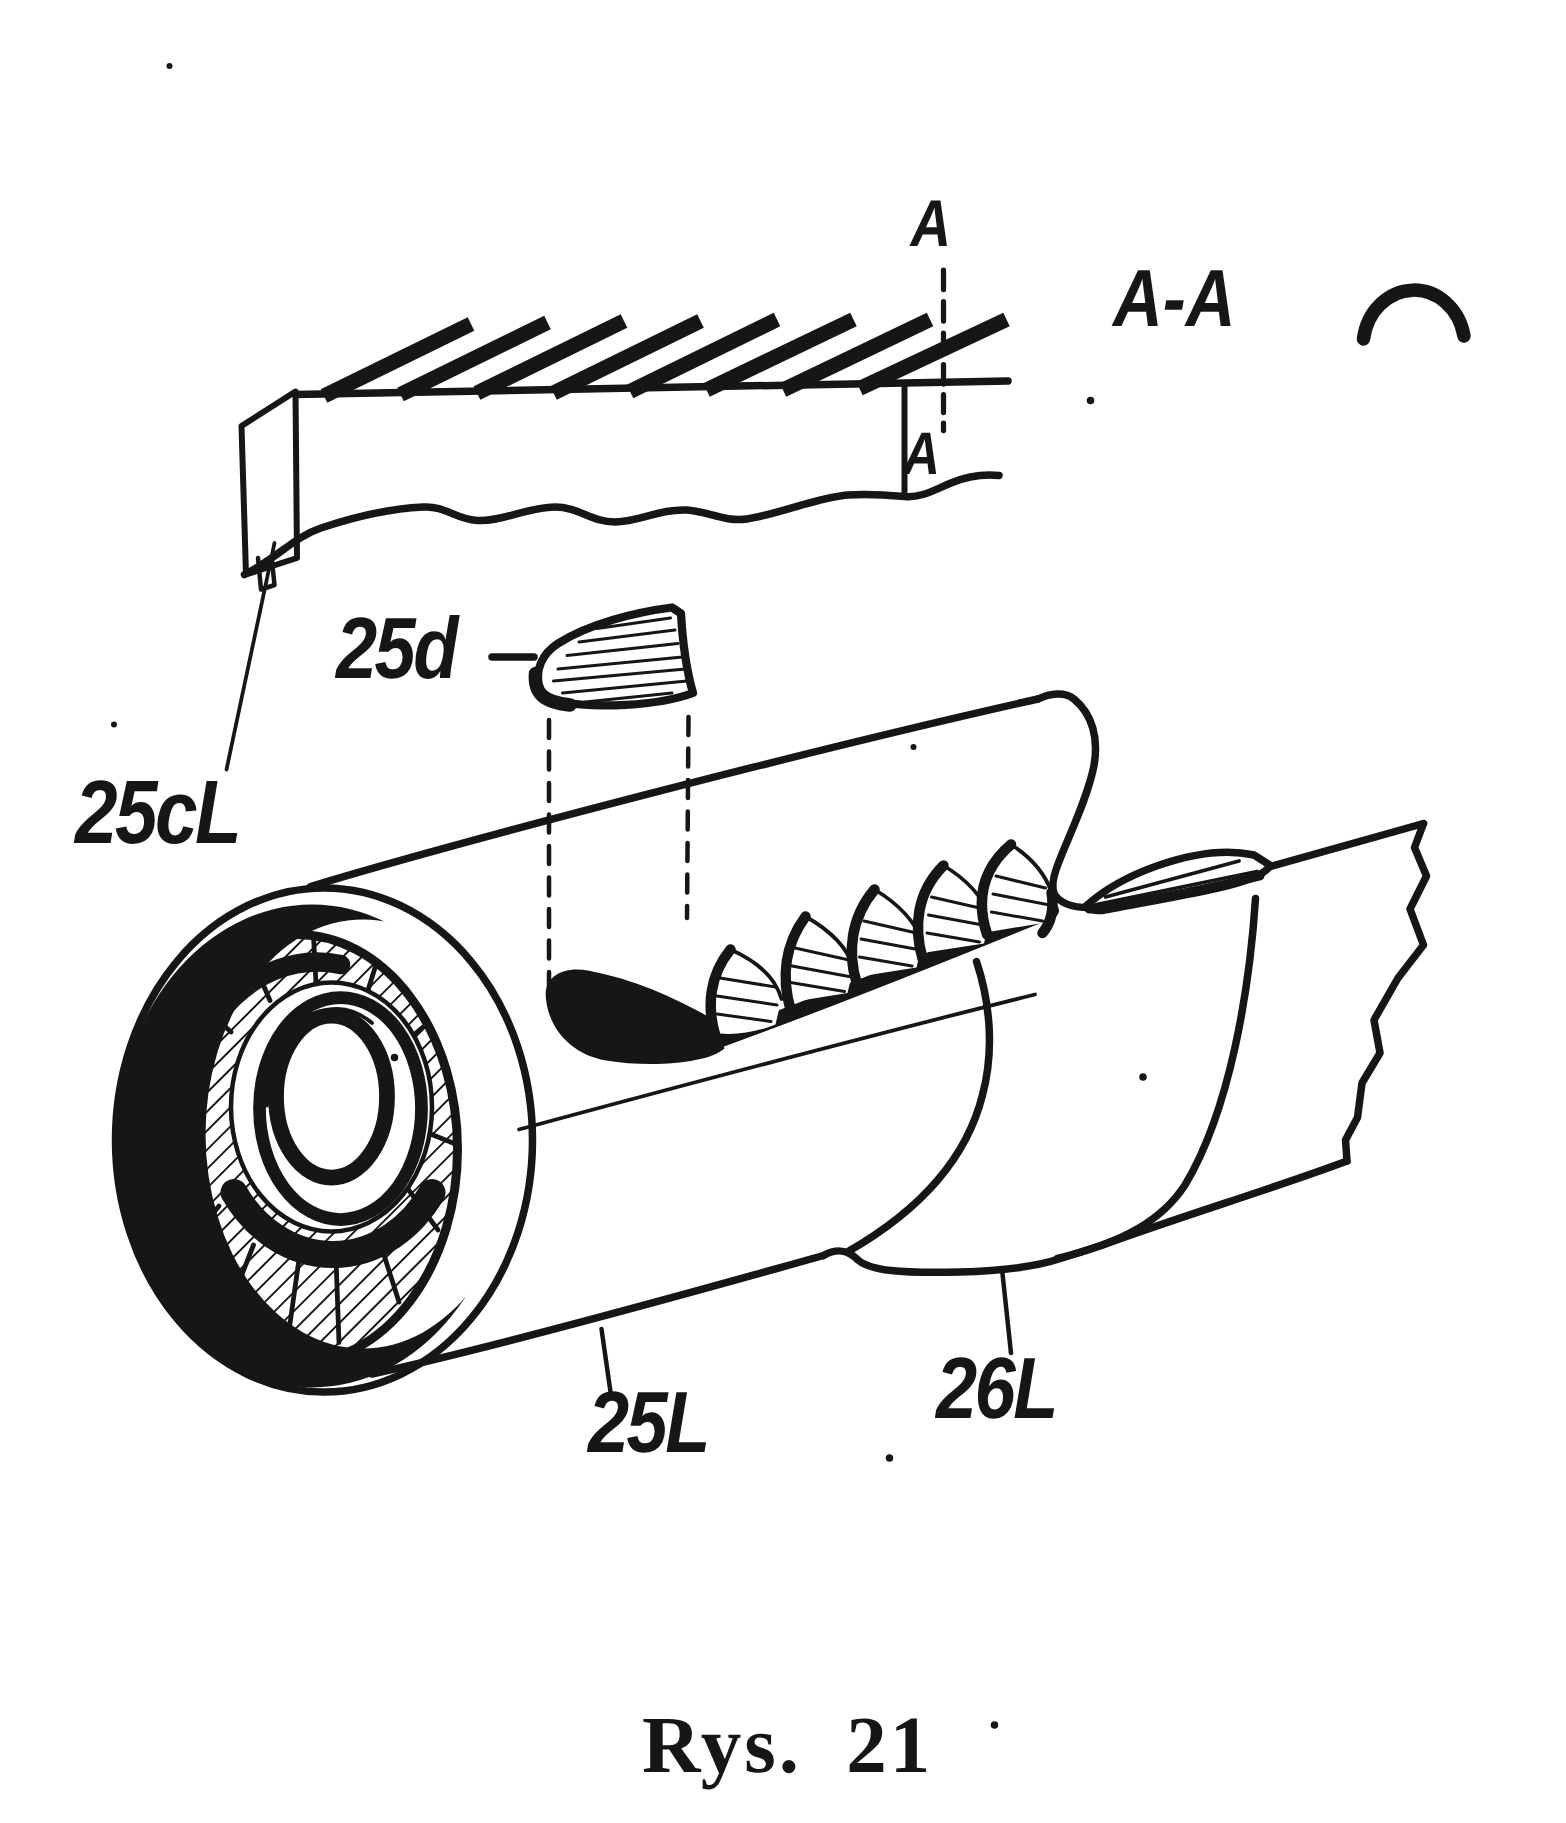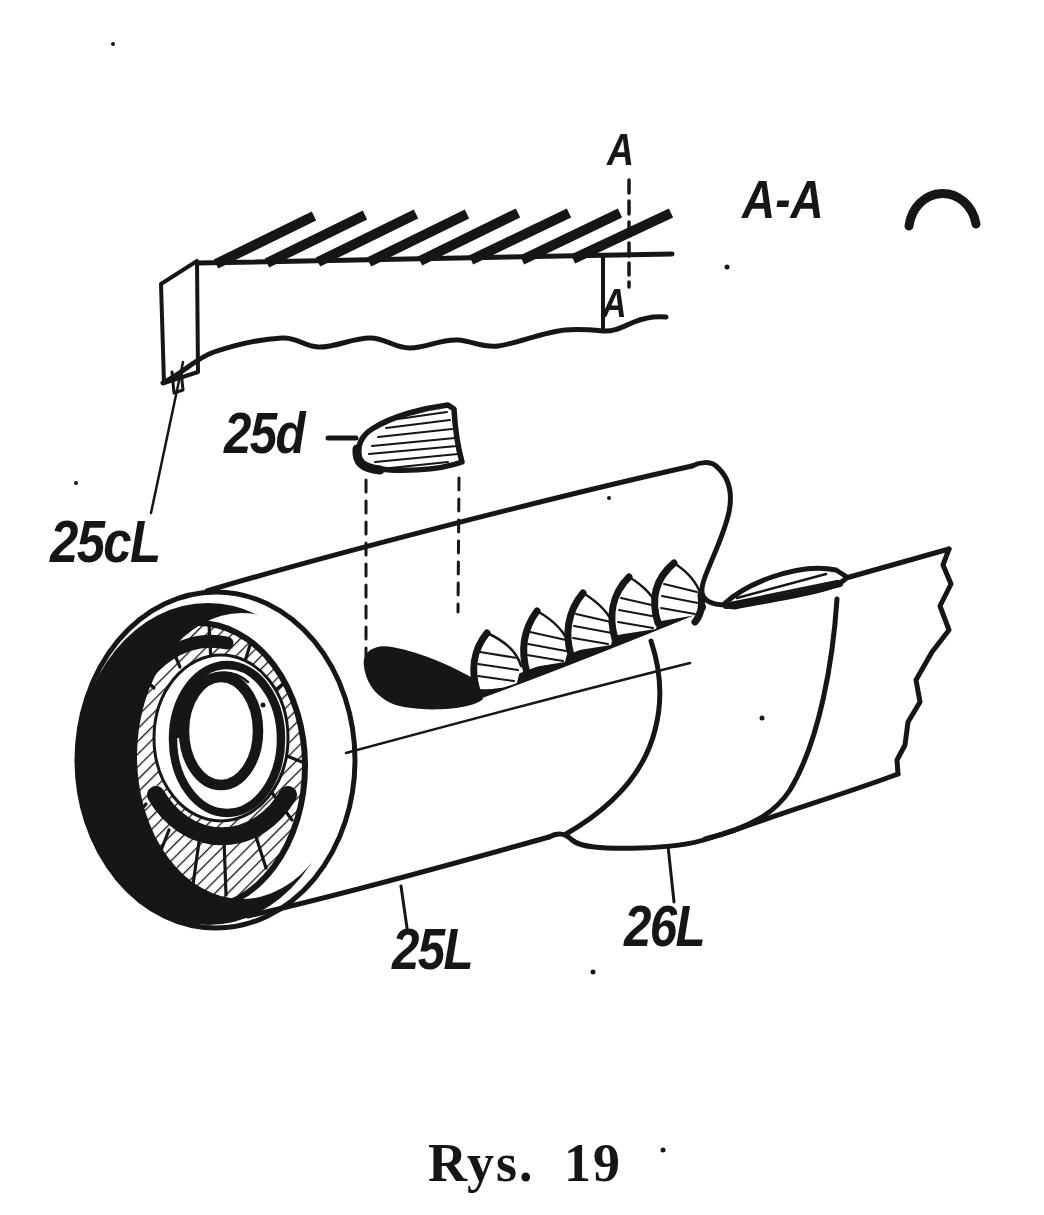--- a/index.html
+++ b/index.html
@@ -246,15 +246,15 @@
     </g>
   </svg>
 
   <div class="lbl lbl-a-top">A</div>
   <div class="lbl lbl-a-bot">A</div>
   <div class="lbl lbl-aa">A-A</div>
   <div class="lbl lbl-25d">25d</div>
   <div class="lbl lbl-25cl">25cL</div>
   <div class="lbl lbl-25l">25L</div>
   <div class="lbl lbl-26l">26L</div>
-  <div class="caption">Rys. 19</div>
+  <div class="caption">Rys. 21</div>
 
 </div>
 
 </body></html>

